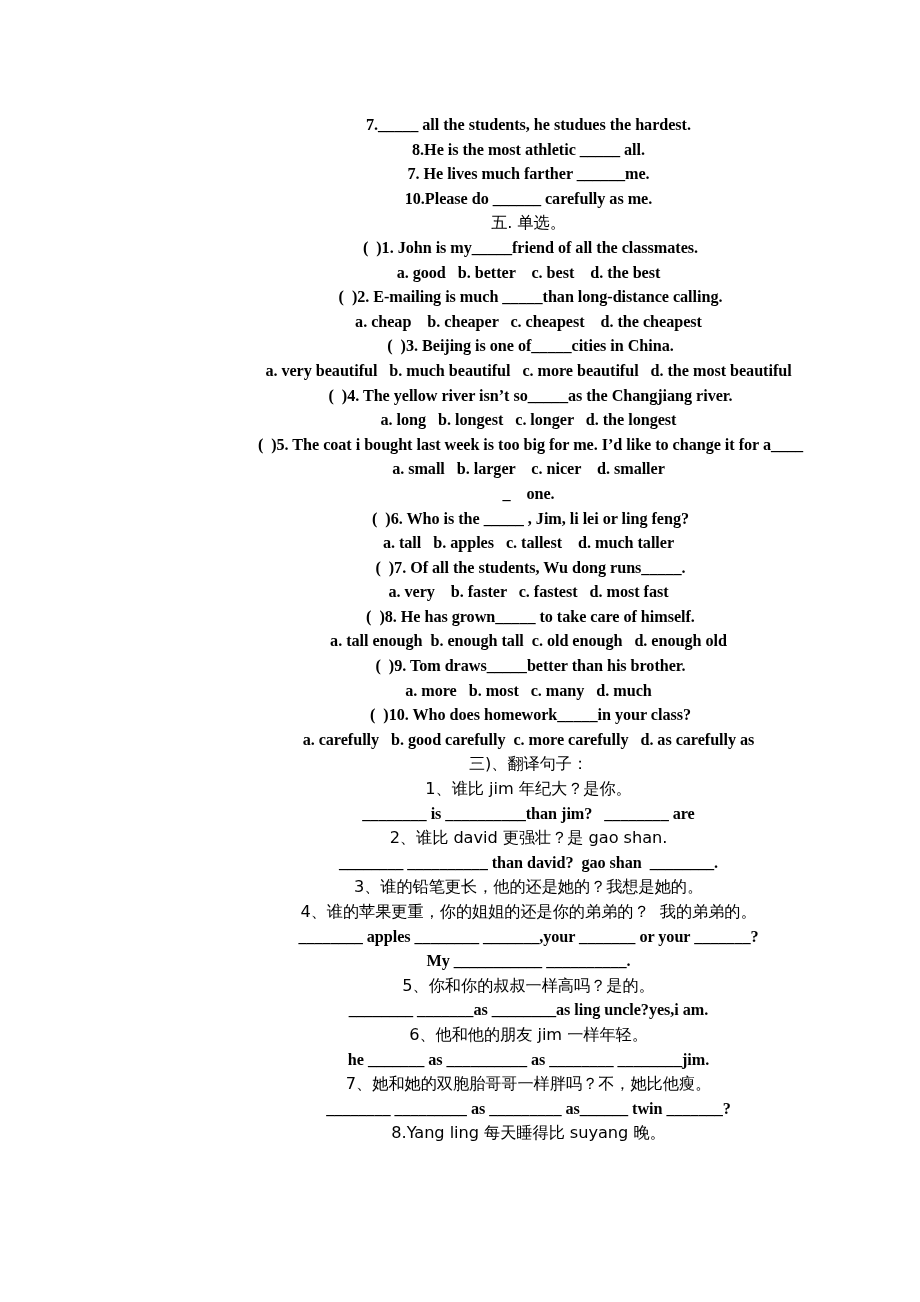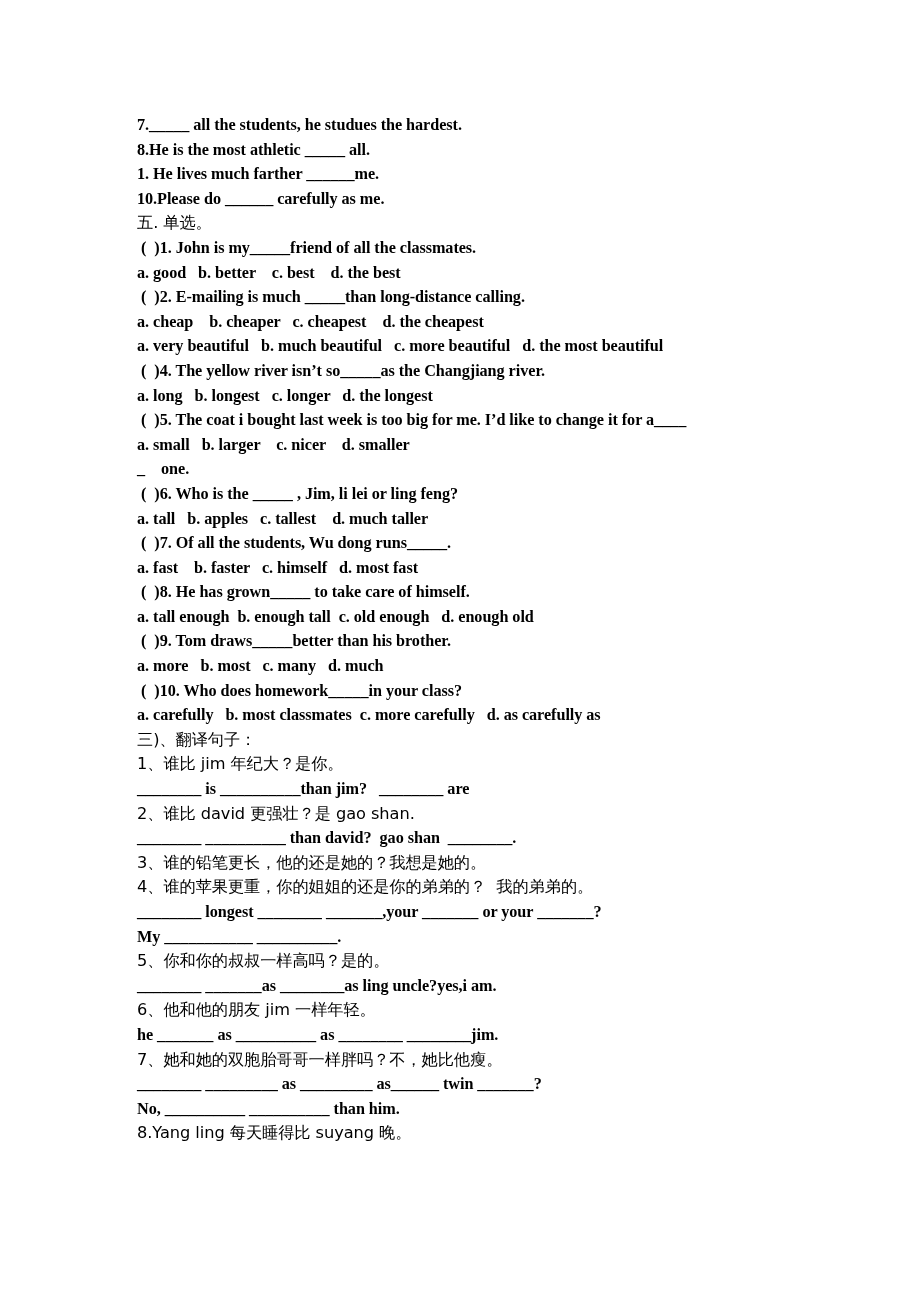--- a/index.html
+++ b/index.html
@@ -23,95 +23,96 @@
     box-sizing: border-box;
     padding: 113px 0 0 137px;
   }
   .line {
     font-size: 16.2px;
     font-weight: bold;
     line-height: 24.6px;
     white-space: pre-wrap;
     letter-spacing: -0.05px;
     min-height: 24.6px;
+    text-align: center;
   }
   
   .stem { text-indent: 4px; }
   
   .ans { }
   .cont { }
   .cjk { font-family: "DejaVu Sans", "Liberation Sans", sans-serif; font-weight: normal; }
 </style>
 </head>
 <body>
 
 <div id="page">
 
   <div>
     <div class="line">7._____ all the students, he studues the hardest.</div>
     <div class="line">8.He is the most athletic _____ all.</div>
-    <div class="line">1. He lives much farther ______me.</div>
+    <div class="line">7. He lives much farther ______me.</div>
     <div class="line">10.Please do ______ carefully as me.</div>
   </div>
 
   <div class="line cjk">五. 单选。</div>
 
   <div>
     <div class="line stem">(  )1. John is my_____friend of all the classmates.</div>
     <div class="line">a. good   b. better    c. best    d. the best</div>
 
     <div class="line stem">(  )2. E-mailing is much _____than long-distance calling.</div>
     <div class="line">a. cheap    b. cheaper   c. cheapest    d. the cheapest</div>
 
+    <div class="line stem">(  )3. Beijing is one of_____cities in China.</div>
     <div class="line">a. very beautiful   b. much beautiful   c. more beautiful   d. the most beautiful</div>
 
     <div class="line stem">(  )4. The yellow river isn’t so_____as the Changjiang river.</div>
     <div class="line">a. long   b. longest   c. longer   d. the longest</div>
 
     <div class="line stem">(  )5. The coat i bought last week is too big for me. I’d like to change it for a____</div>
     <div class="line">a. small   b. larger    c. nicer    d. smaller</div>
     <div class="line cont">_    one.</div>
 
     <div class="line stem">(  )6. Who is the _____ , Jim, li lei or ling feng?</div>
     <div class="line">a. tall   b. apples   c. tallest    d. much taller</div>
 
     <div class="line stem">(  )7. Of all the students, Wu dong runs_____.</div>
-    <div class="line">a. fast    b. faster   c. himself   d. most fast</div>
+    <div class="line">a. very    b. faster   c. fastest   d. most fast</div>
 
     <div class="line stem">(  )8. He has grown_____ to take care of himself.</div>
     <div class="line">a. tall enough  b. enough tall  c. old enough   d. enough old</div>
 
     <div class="line stem">(  )9. Tom draws_____better than his brother.</div>
     <div class="line">a. more   b. most   c. many   d. much</div>
 
     <div class="line stem">(  )10. Who does homework_____in your class?</div>
-    <div class="line">a. carefully   b. most classmates  c. more carefully   d. as carefully as</div>
+    <div class="line">a. carefully   b. good carefully  c. more carefully   d. as carefully as</div>
   </div>
 
   <div class="line cjk">三)、翻译句子：</div>
 
   <div>
     <div class="line cjk">1、谁比 jim 年纪大？是你。</div>
     <div class="line ans">________ is __________than jim?   ________ are</div>
 
     <div class="line cjk">2、谁比 david 更强壮？是 gao shan.</div>
     <div class="line ans">________ __________ than david?  gao shan  ________.</div>
 
     <div class="line cjk">3、谁的铅笔更长，他的还是她的？我想是她的。</div>
 
     <div class="line cjk">4、谁的苹果更重，你的姐姐的还是你的弟弟的？  我的弟弟的。</div>
-    <div class="line ans">________ longest ________ _______,your _______ or your _______?</div>
+    <div class="line ans">________ apples ________ _______,your _______ or your _______?</div>
     <div class="line ans">My ___________ __________.</div>
 
     <div class="line cjk">5、你和你的叔叔一样高吗？是的。</div>
     <div class="line ans">________ _______as ________as ling uncle?yes,i am.</div>
 
     <div class="line cjk">6、他和他的朋友 jim 一样年轻。</div>
     <div class="line ans">he _______ as __________ as ________ ________jim.</div>
 
     <div class="line cjk">7、她和她的双胞胎哥哥一样胖吗？不，她比他瘦。</div>
     <div class="line ans">________ _________ as _________ as______ twin _______?</div>
-    <div class="line ans">No, __________ __________ than him.</div>
 
     <div class="line cjk">8.Yang ling 每天睡得比 suyang 晚。</div>
   </div>
 
 </div>
 
 </body></html>

